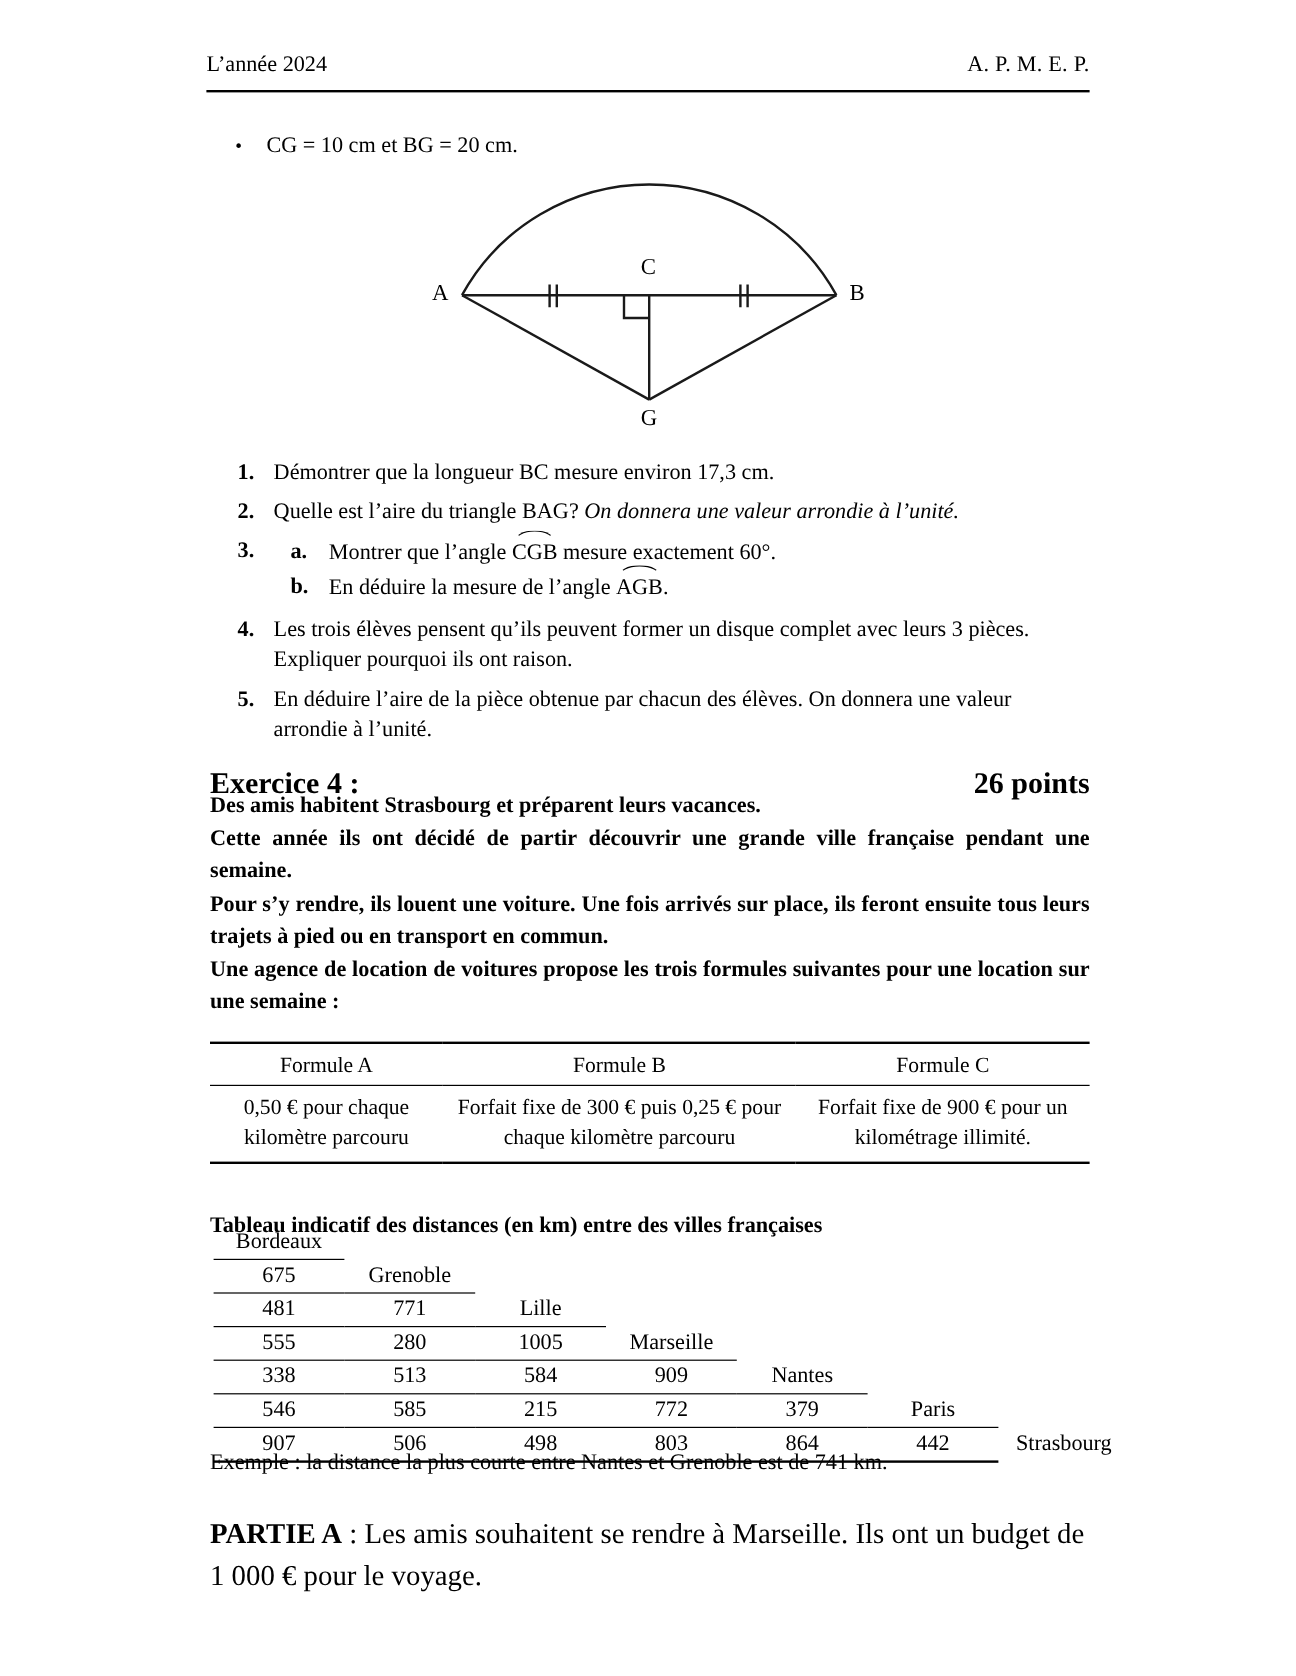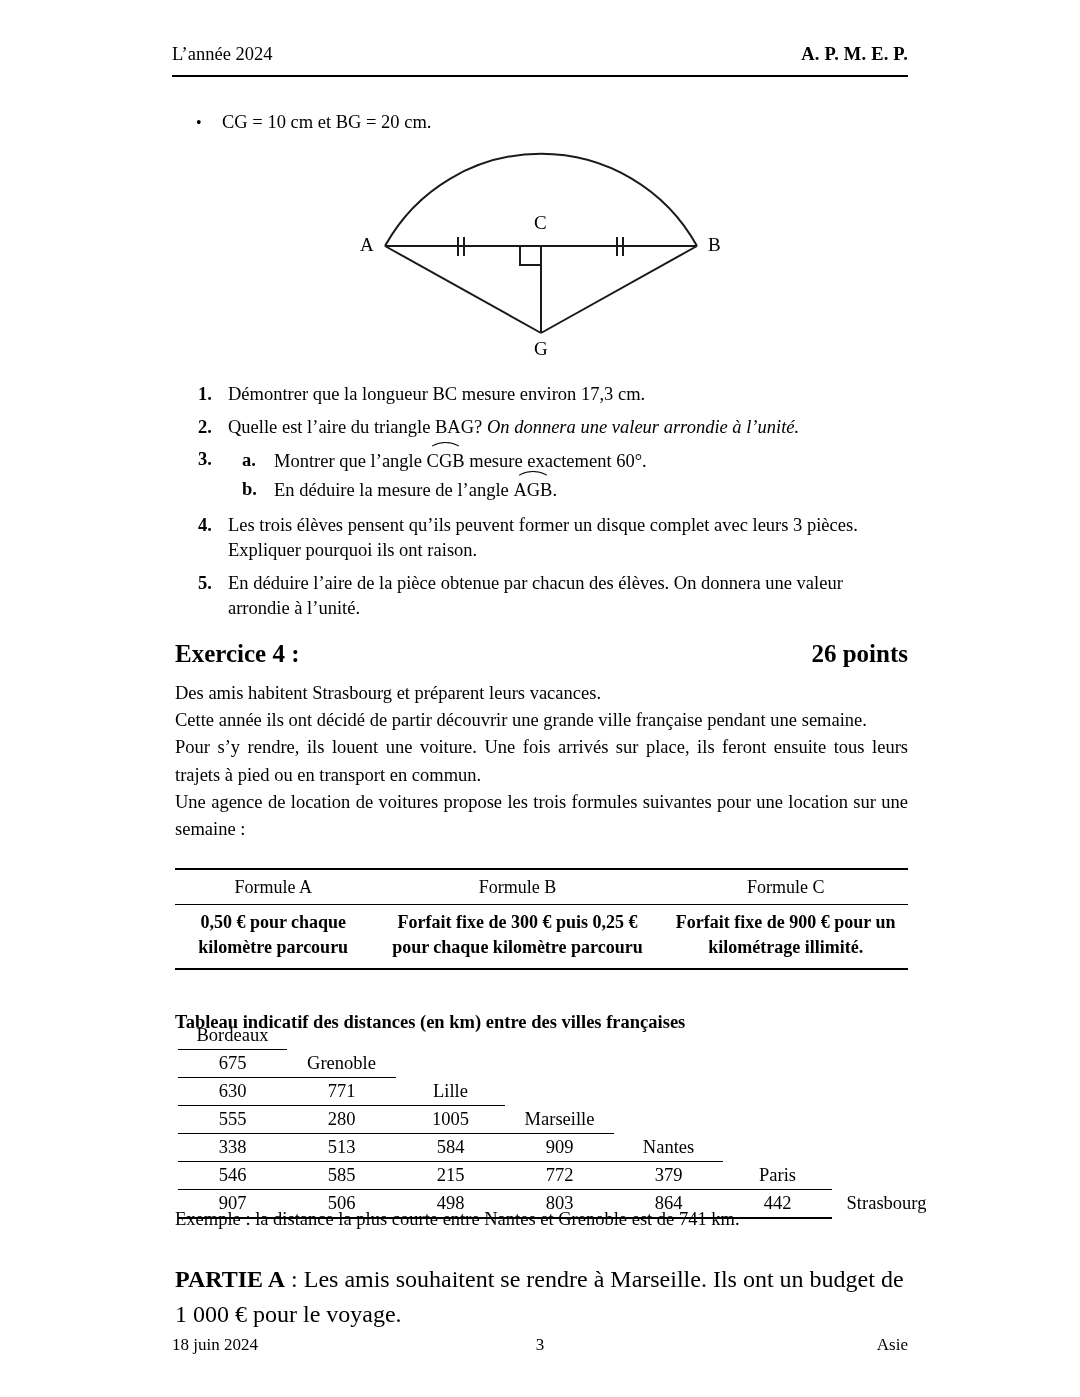--- a/index.html
+++ b/index.html
@@ -24,21 +24,21 @@
   .page-header {
     position: absolute;
     left: 172px;
     top: 44px;
     width: 736px;
     display: flex;
     justify-content: space-between;
     align-items: flex-end;
     font-size: 18.5px;
   }
-  .page-header .hdr-right { font-weight: bold; letter-spacing: 0.2px; margin-left: 12px; }
+  .page-header .hdr-right { font-weight: normal; letter-spacing: 0.2px; margin-left: 12px; }
   .header-rule {
     position: absolute;
     left: 172px;
     top: 75px;
     width: 736px;
     height: 0;
     border-top: 2.2px solid #000;
   }
 
   
@@ -138,25 +138,26 @@
     justify-content: space-between;
     align-items: baseline;
     font-size: 25px;
     font-weight: bold;
   }
 
   
   .intro {
     position: absolute;
     left: 175px;
-    top: 680px;
+    top: 659px;
     width: 733px;
     font-size: 18.5px;
     line-height: 1.47;
     text-align: justify;
+    font-weight: bold;
   }
   .intro p { margin: 0; }
 
   
   .formula-table {
     position: absolute;
     left: 175px;
     top: 868px;
     width: 733px;
     border-collapse: collapse;
@@ -165,21 +166,21 @@
   .formula-table th, .formula-table td {
     text-align: center;
     padding: 2px 6px;
     font-weight: normal;
     line-height: 1.42;
     vertical-align: top;
   }
   .formula-table thead th { border-top: 2.2px solid #000; padding-top: 5px; padding-bottom: 3px; }
   .formula-table thead tr.rule-under th { border-bottom: 1.2px solid #000; }
   .formula-table tbody td { padding-top: 5px; padding-bottom: 7px; }
-  .formula-table tbody tr:last-child td { border-bottom: 2.2px solid #000; font-weight: bold; }
+  .formula-table tbody tr:last-child td { border-bottom: 2.2px solid #000; }
 
   
   .dist-title {
     position: absolute;
     left: 175px;
     top: 1012px;
     width: 733px;
     text-align: left;
     font-size: 18.5px;
     font-weight: bold;
@@ -365,21 +366,21 @@
       <tr>
         <td class="ruled">675</td>
         <td class="city ruled">Grenoble</td>
         <td class="blank"></td>
         <td class="blank"></td>
         <td class="blank"></td>
         <td class="blank"></td>
         <td class="blank"></td>
       </tr>
       <tr>
-        <td class="ruled">630</td>
+        <td class="ruled">481</td>
         <td class="ruled">771</td>
         <td class="city ruled">Lille</td>
         <td class="blank"></td>
         <td class="blank"></td>
         <td class="blank"></td>
         <td class="blank"></td>
       </tr>
       <tr>
         <td class="ruled">555</td>
         <td class="ruled">280</td>
@@ -416,19 +417,14 @@
         <td class="ruled">442</td>
         <td class="city">Strasbourg</td>
       </tr>
     </tbody>
   </table>
 
   <div class="example-line">Exemple : la distance la plus courte entre Nantes et Grenoble est de 741 km.</div>
 
   <div class="partie-a"><b>PARTIE A</b><span> : Les amis souhaitent se rendre à Marseille. Ils ont un budget de 1 000 € pour le voyage.</span></div>
 
-  <div class="page-footer">
-    <span>18 juin 2024</span>
-    <span class="ft-center">3</span>
-    <span>Asie</span>
-  </div>
 
 </div>
 
 </body></html>

